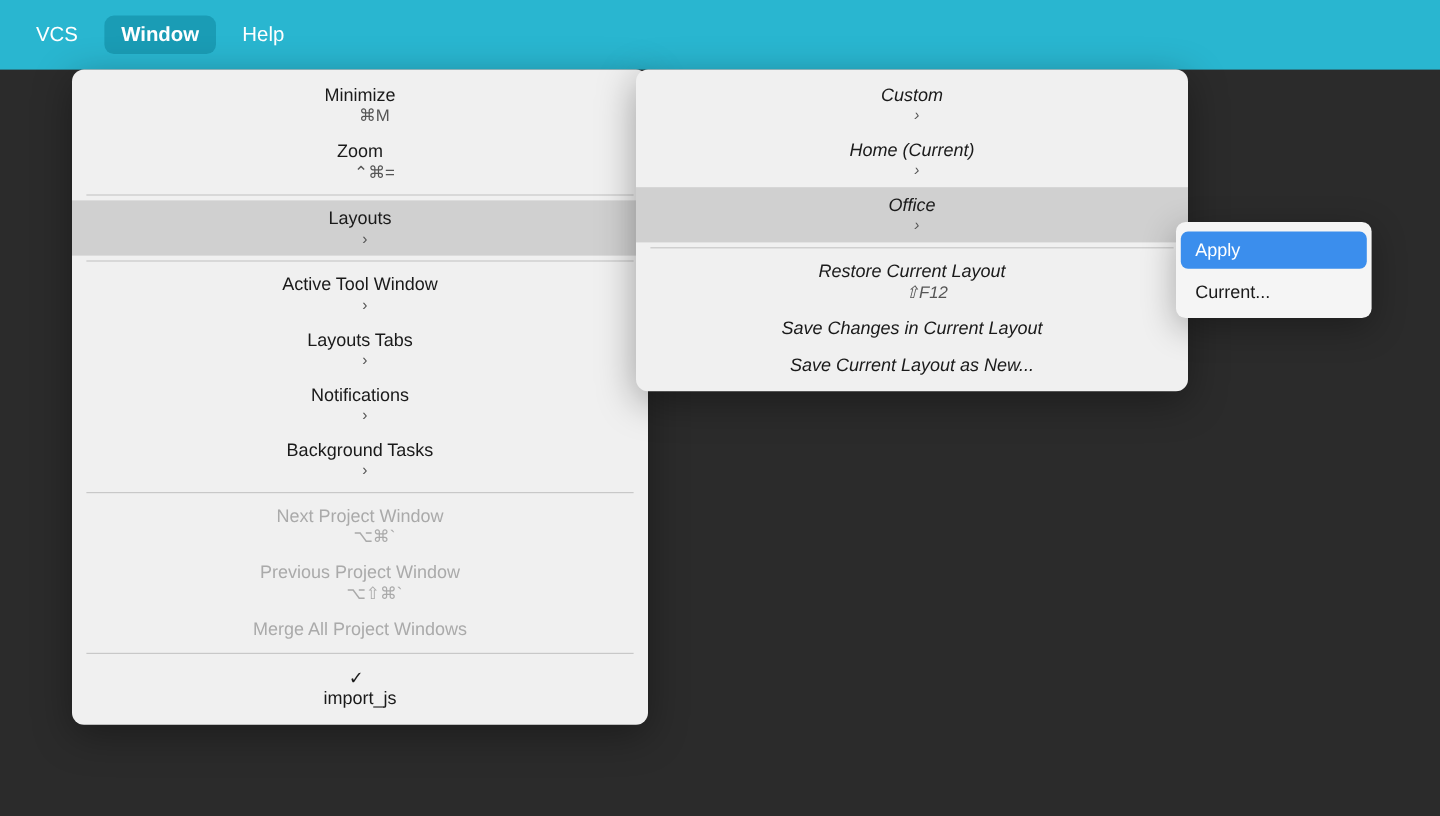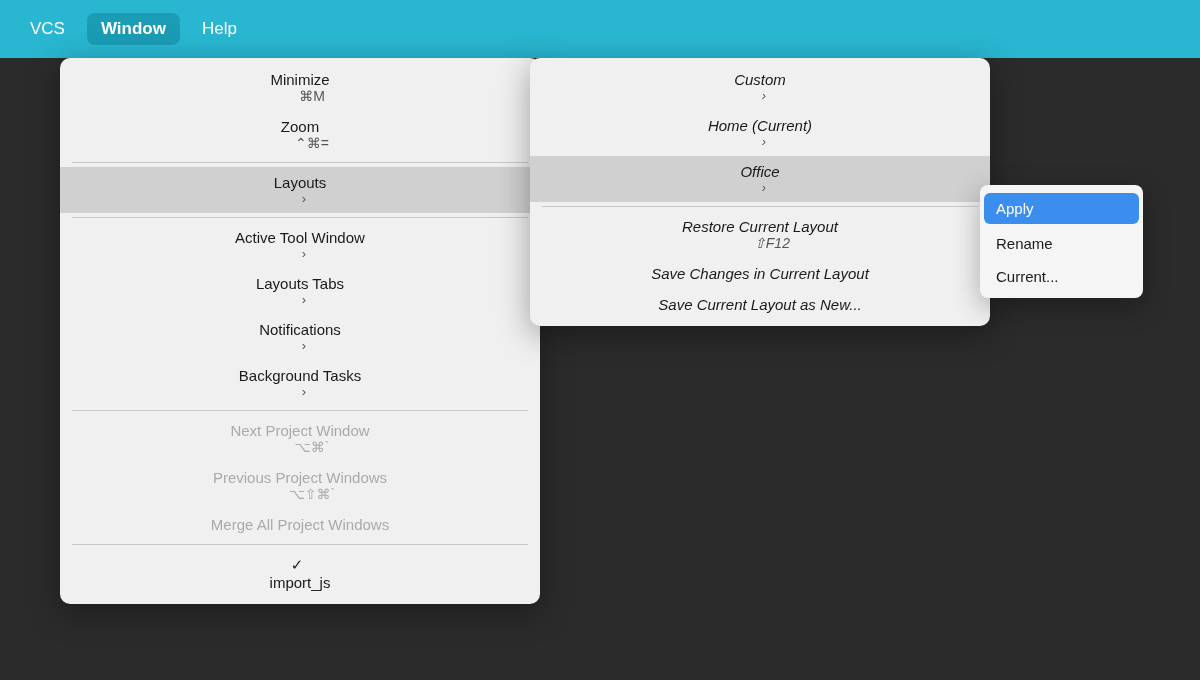--- a/index.html
+++ b/index.html
@@ -198,21 +198,21 @@
   </div>
 
   <div class="dropdown-separator"></div>
 
   <div class="dropdown-item disabled">
     <span class="item-label">Next Project Window</span>
     <span class="item-shortcut">⌥⌘`</span>
   </div>
 
   <div class="dropdown-item disabled">
-    <span class="item-label">Previous Project Windows</span>
+    <span class="item-label">Previous Project Window</span>
     <span class="item-shortcut">⌥⇧⌘`</span>
   </div>
 
   <div class="dropdown-item disabled">
     <span class="item-label">Merge All Project Windows</span>
   </div>
 
   <div class="dropdown-separator"></div>
 
   <div class="dropdown-item">
@@ -253,17 +253,16 @@
   <div class="dropdown-item">
     <span class="item-label">Save Current Layout as New...</span>
   </div>
 
 </div>
 
 <div class="dropdown-office">
 
   <div class="office-item apply">Apply</div>
 
-  <div class="office-item">Rename</div>
 
   <div class="office-item">Current...</div>
 
 </div>
 
 </body></html>

